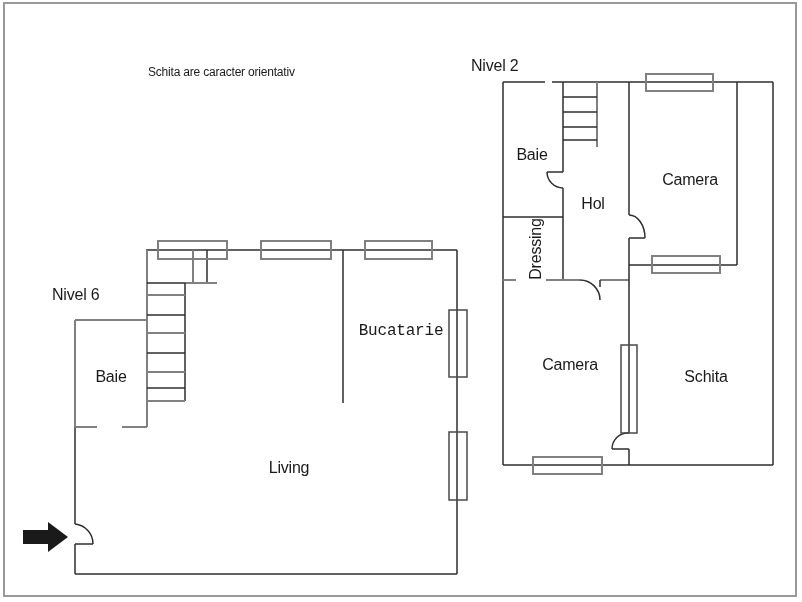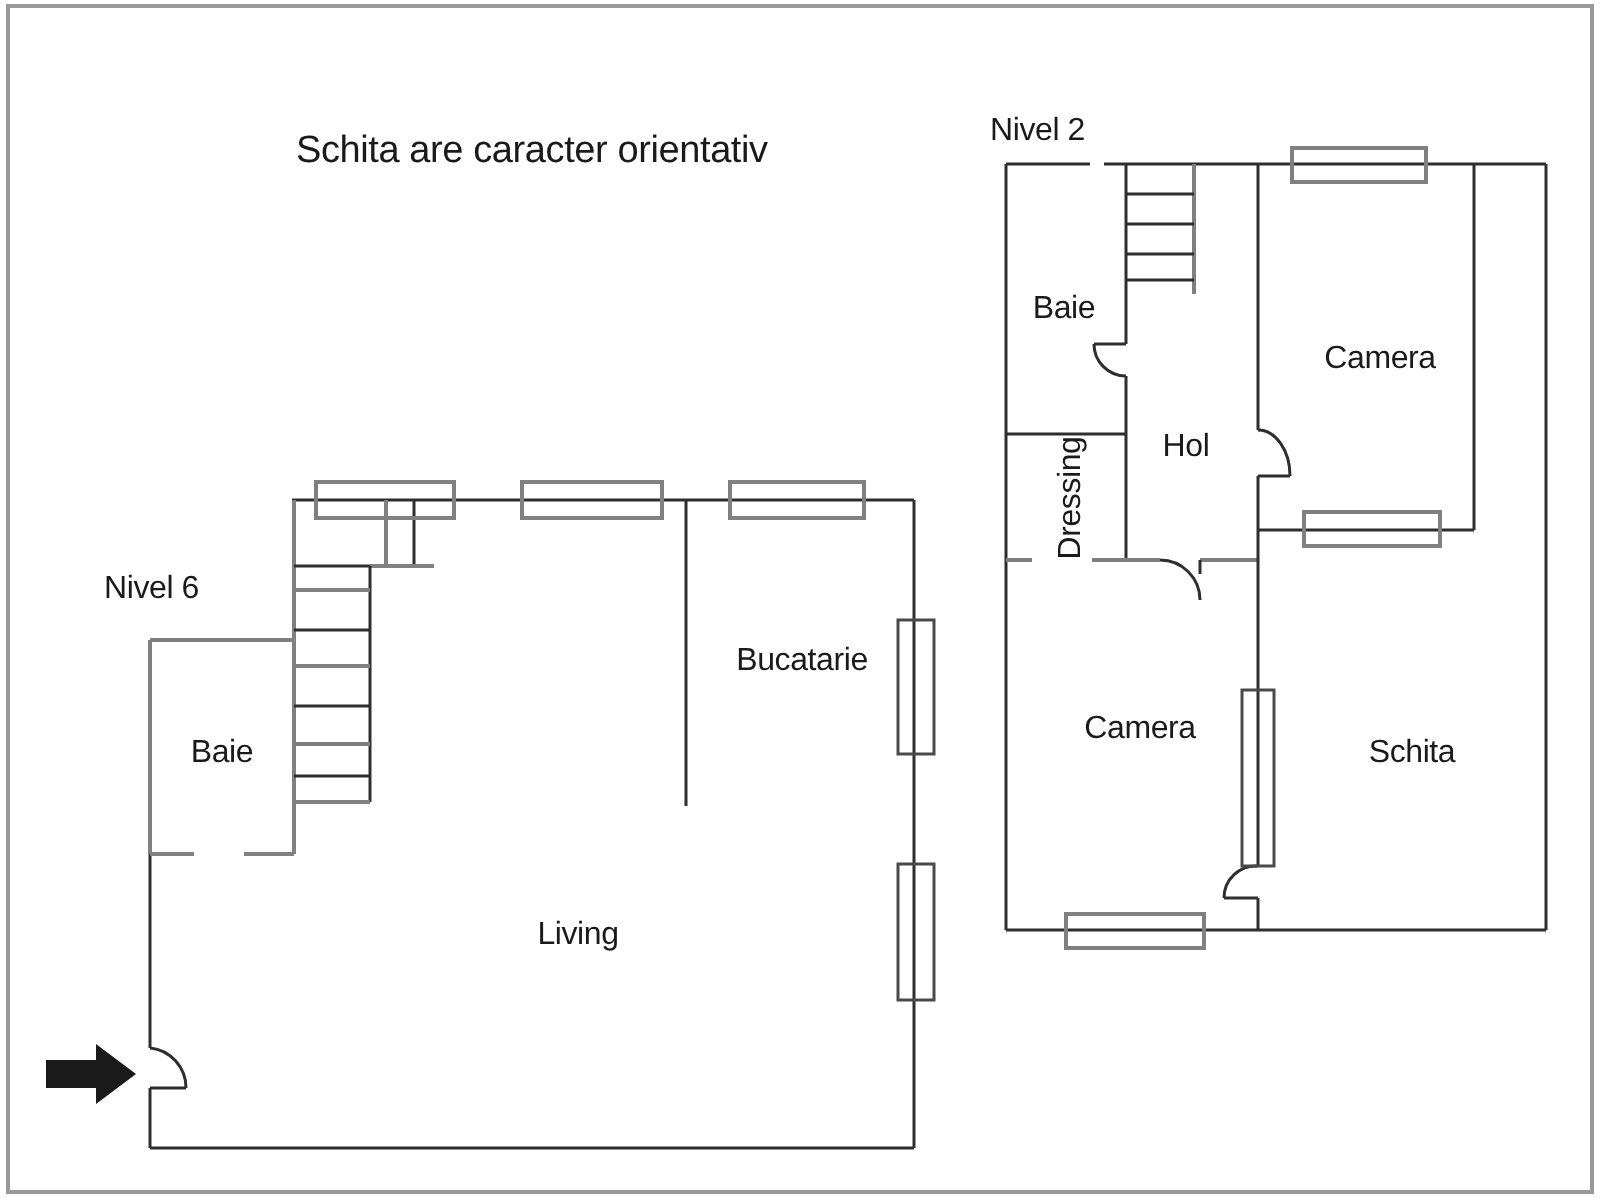--- a/index.html
+++ b/index.html
@@ -20,21 +20,21 @@
     position:absolute;left:3px;top:2px;width:794px;height:595px;
     border:2px solid var(--border);box-sizing:border-box;
   }
   svg.plan{position:absolute;left:0;top:0;}
   .lbl{
     position:absolute;font-size:16px;line-height:1;white-space:nowrap;
     letter-spacing:-0.2px;color:var(--text);
   }
   .lbl.center{transform:translate(-50%,-50%);}
   .lbl.rot{transform:translate(-50%,-50%) rotate(-90deg);}
-  .title{font-size:19px;}
+  .title{font-size:12px;}
 </style>
 </head>
 <body>
 
 <div class="frame"></div>
 
 <svg class="plan" width="802" height="602" viewBox="0 0 802 602">
 
   <g fill="none" stroke-linecap="butt">
 
@@ -147,22 +147,22 @@
       <rect x="533" y="457" width="69" height="17"></rect>
     </g>
     <rect x="621" y="345" width="16" height="88" stroke="#4a4a4a" stroke-width="1.5" fill="none"></rect>
   </g>
 </svg>
 
 <div class="lbl title" style="left:148px;top:66px;">Schita are caracter orientativ</div>
 
 <div class="lbl" style="left:52px;top:287px;">Nivel 6</div>
 <div class="lbl center" style="left:111px;top:377px;">Baie</div>
-<div class="lbl center" style="left:401px;top:331px;">Bucatarie</div>
+<div class="lbl center" style="left:401px;top:331px;font-family:Liberation Mono, monospace;">Bucatarie</div>
 <div class="lbl center" style="left:289px;top:452px;margin-top:16px;">Living</div>
 
-<div class="lbl" style="left:471px;top:58px;margin-left:24px;">Nivel 2</div>
+<div class="lbl" style="left:471px;top:58px;">Nivel 2</div>
 <div class="lbl center" style="left:532px;top:155px;">Baie</div>
-<div class="lbl center" style="left:593px;top:204px;margin-top:20px;">Hol</div>
+<div class="lbl center" style="left:593px;top:204px;">Hol</div>
 <div class="lbl center" style="left:690px;top:180px;">Camera</div>
 <div class="lbl rot" style="left:536px;top:249px;">Dressing</div>
 <div class="lbl center" style="left:570px;top:365px;">Camera</div>
 <div class="lbl center" style="left:706px;top:377px;">Schita</div>
 
 </body></html>

